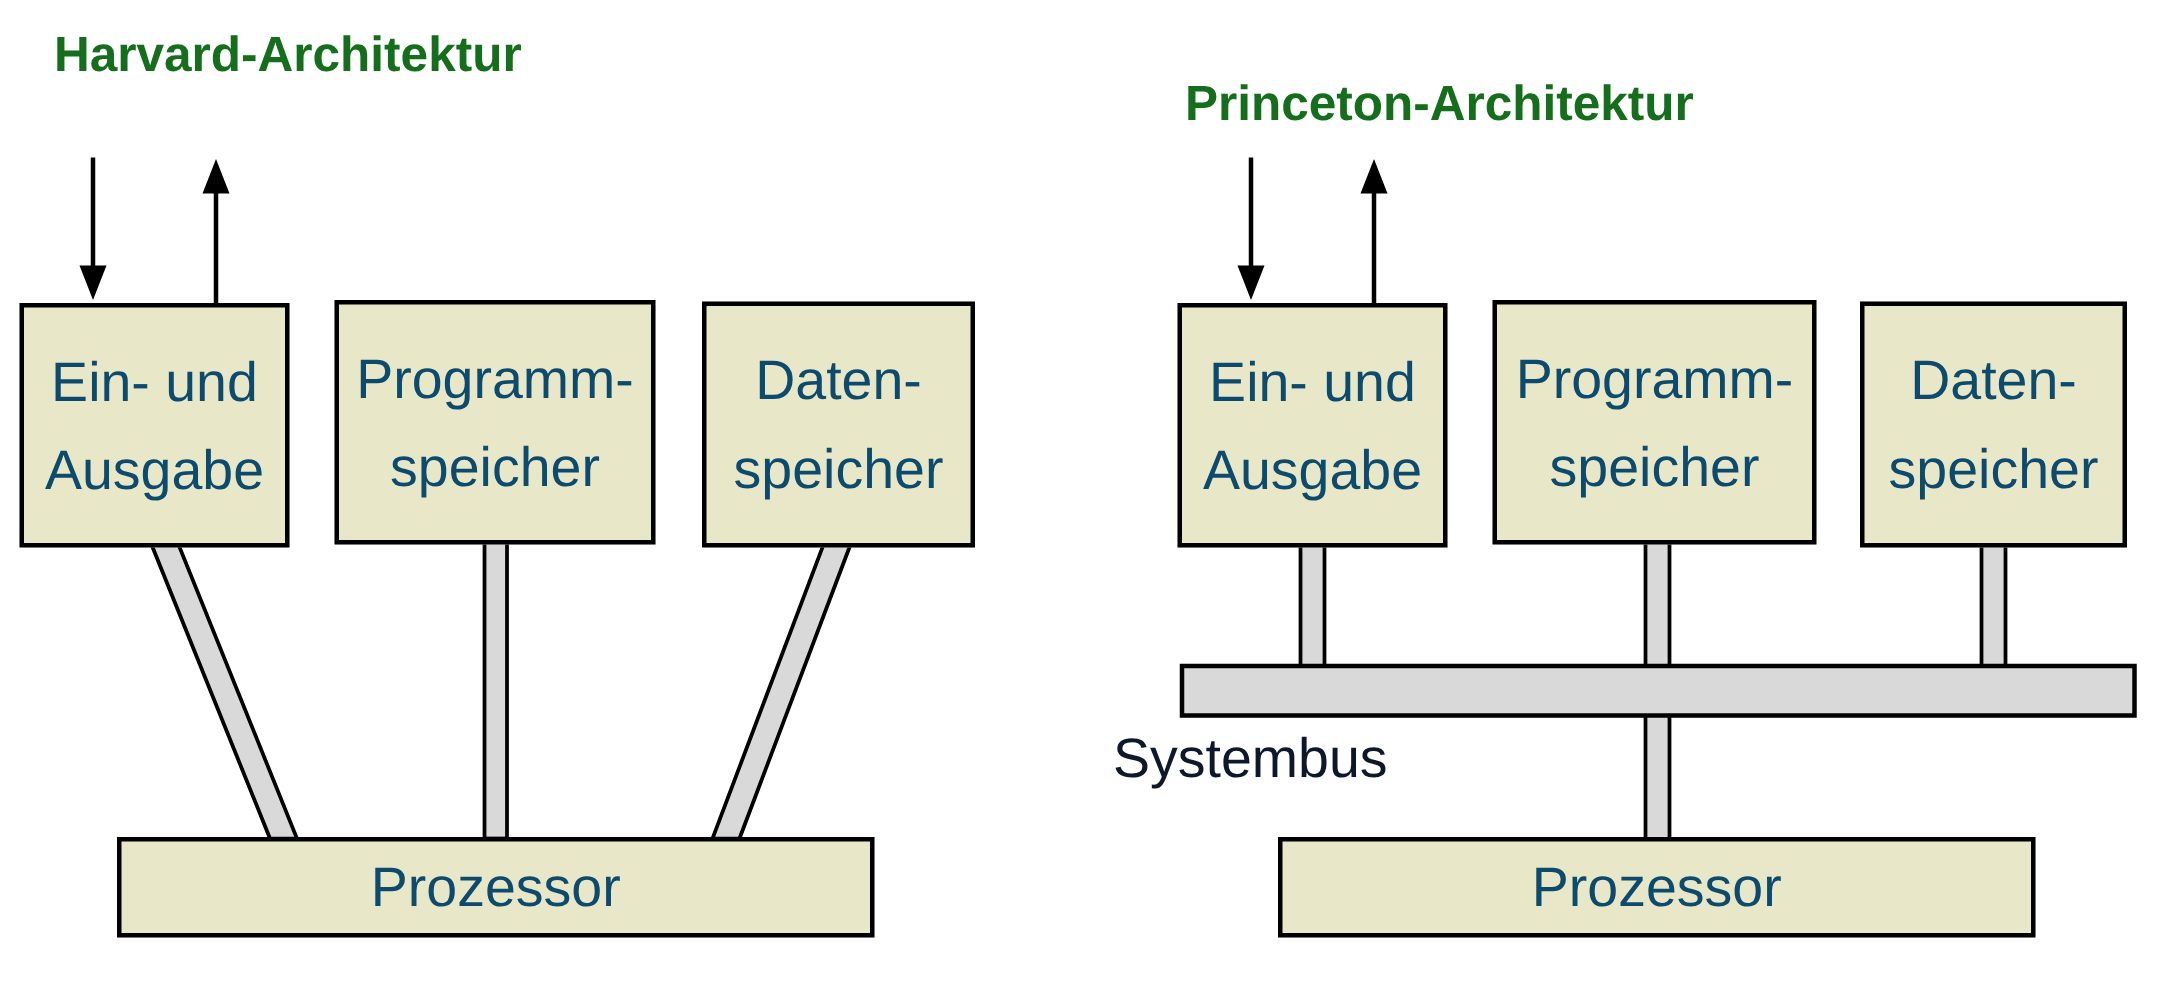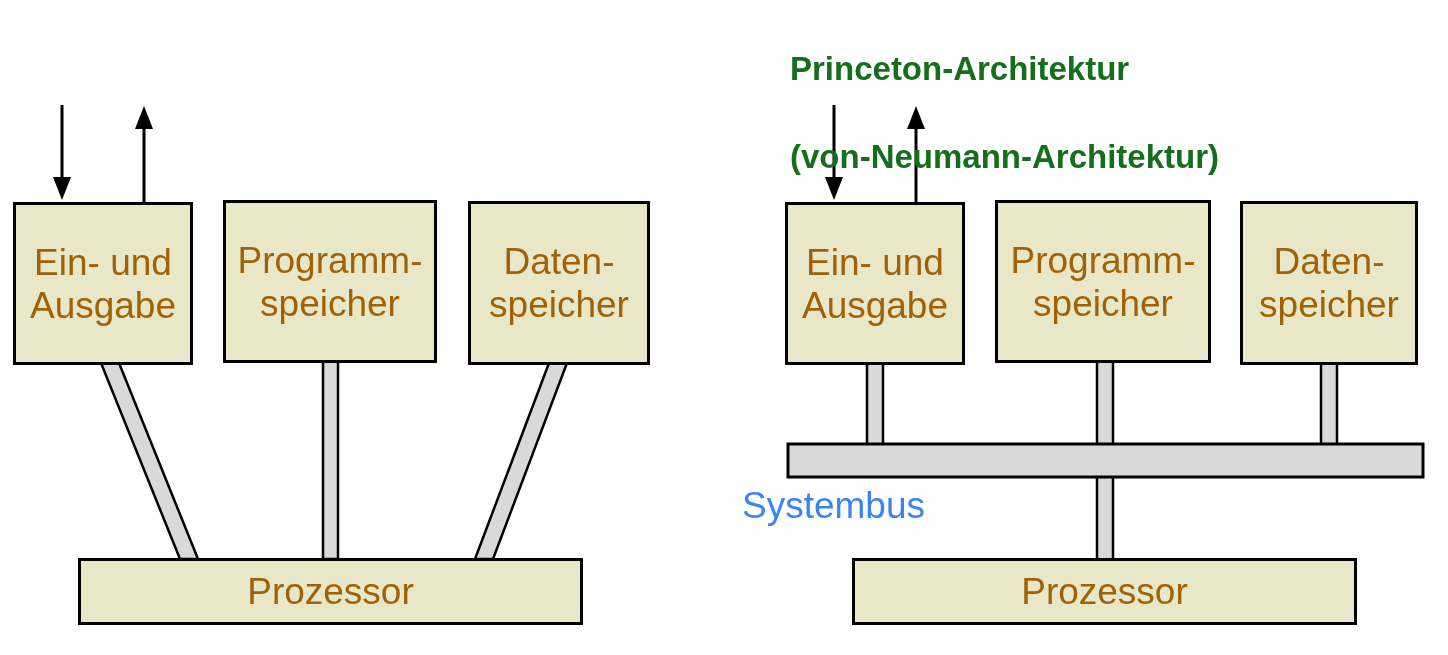--- a/index.html
+++ b/index.html
@@ -28,28 +28,28 @@
     position: absolute;
     background: #e8e8c8;
     border: 3px solid #000000;
     box-sizing: border-box;
     display: flex;
     align-items: center;
     justify-content: center;
     text-align: center;
   }
   .node-label {
-    color: #a16207;
+    color: #0c4a6e;
     font-size: 37px;
-    line-height: 43px;
+    line-height: 59px;
     white-space: pre-line;
   }
   .free-label {
     position: absolute;
-    color: #3b82f6;
+    color: #0f172a;
     font-size: 37px;
     line-height: 40px;
     white-space: nowrap;
   }
 </style>
 </head>
 <body>
 
 <div class="stage">
 
@@ -78,20 +78,21 @@
     <g>
       <line x1="834" y1="105" x2="834" y2="180" stroke="#000000" stroke-width="3"></line>
       <polygon points="825,177 843,177 834,200" fill="#000000"></polygon>
     </g>
     <g>
       <polygon points="907,129 925,129 916,106" fill="#000000"></polygon>
       <line x1="916" y1="127" x2="916" y2="202" stroke="#000000" stroke-width="3"></line>
     </g>
   </svg>
 
+  <div class="diagram-title" style="left:36px; top:14px;">Harvard-Architektur</div>
 
   <div class="node" style="left:13px; top:202px; width:180px; height:163px;">
     <span class="node-label">Ein- und
 Ausgabe</span>
   </div>
 
   <div class="node" style="left:223px; top:200px; width:214px; height:163px;">
     <span class="node-label">Programm-
 speicher</span>
   </div>
@@ -100,21 +101,20 @@
     <span class="node-label">Daten-
 speicher</span>
   </div>
 
   <div class="node" style="left:78px; top:558px; width:505px; height:67px;">
     <span class="node-label">Prozessor</span>
   </div>
 
   <div class="diagram-title" style="left:790px; top:3px;">
     <div>Princeton-Architektur</div>
-    <div>(von-Neumann-Architektur)</div>
   </div>
 
   <div class="node" style="left:785px; top:202px; width:180px; height:163px;">
     <span class="node-label">Ein- und
 Ausgabe</span>
   </div>
 
   <div class="node" style="left:995px; top:200px; width:216px; height:163px;">
     <span class="node-label">Programm-
 speicher</span>

